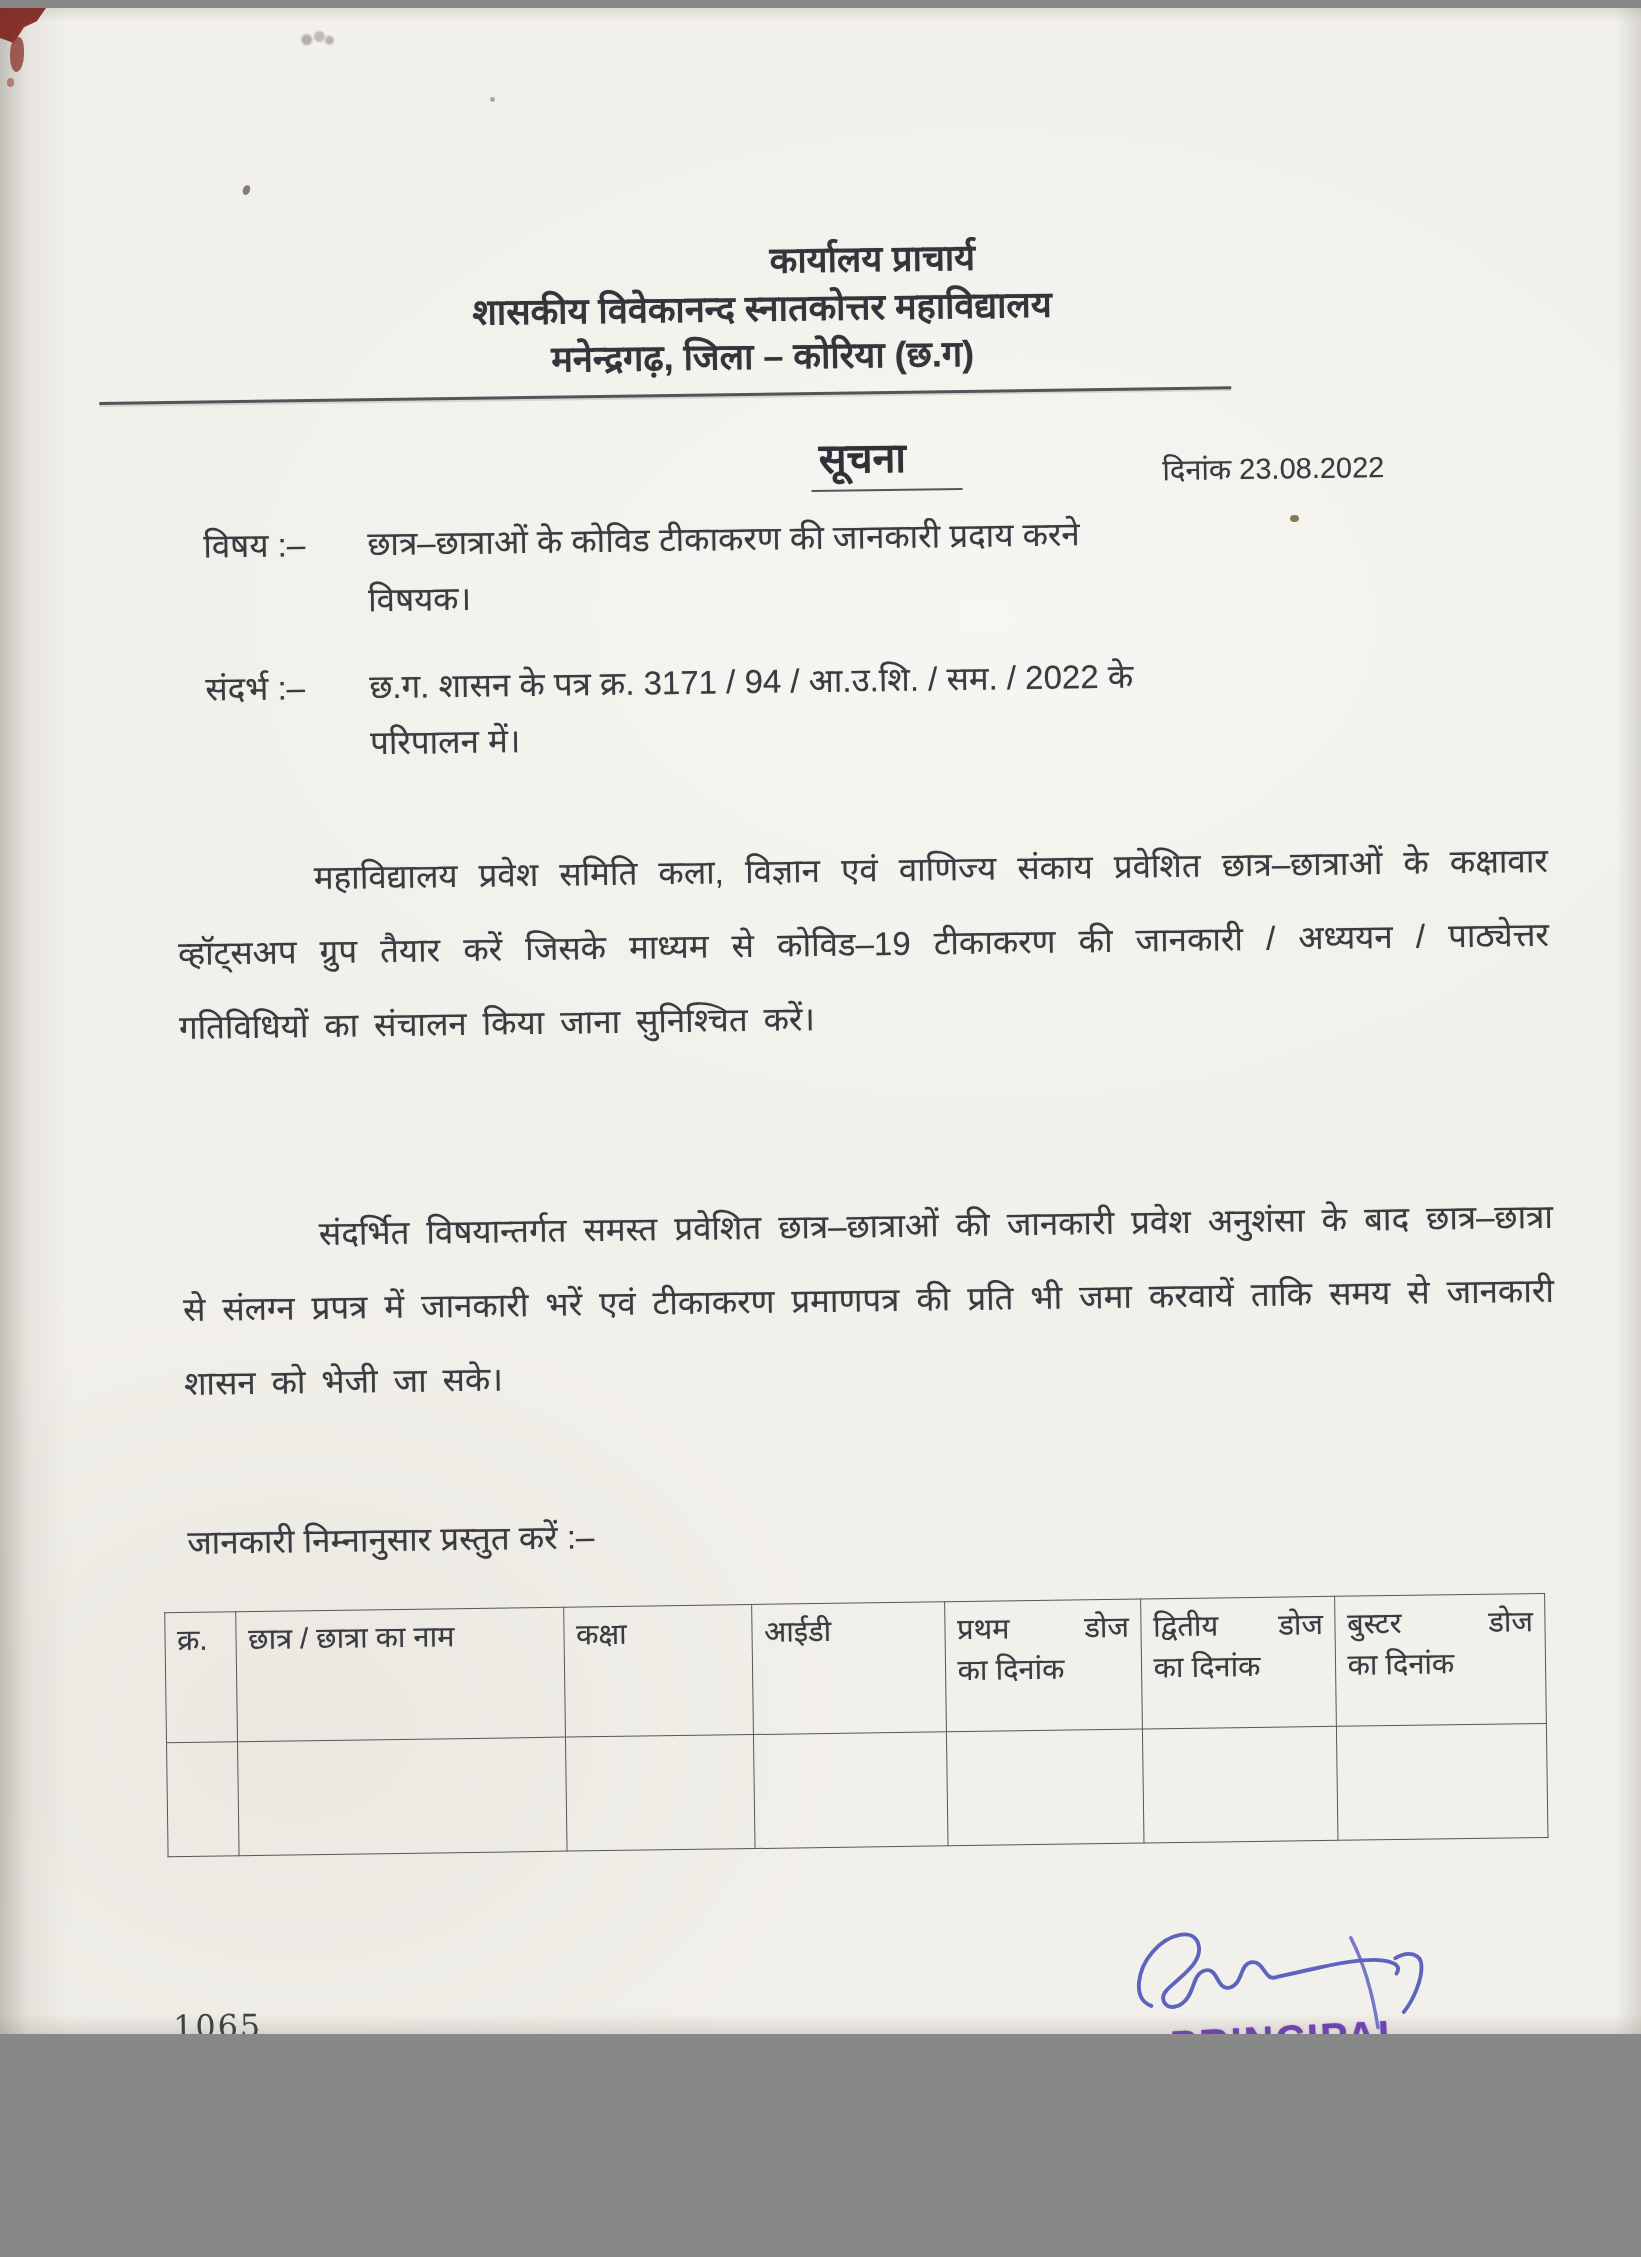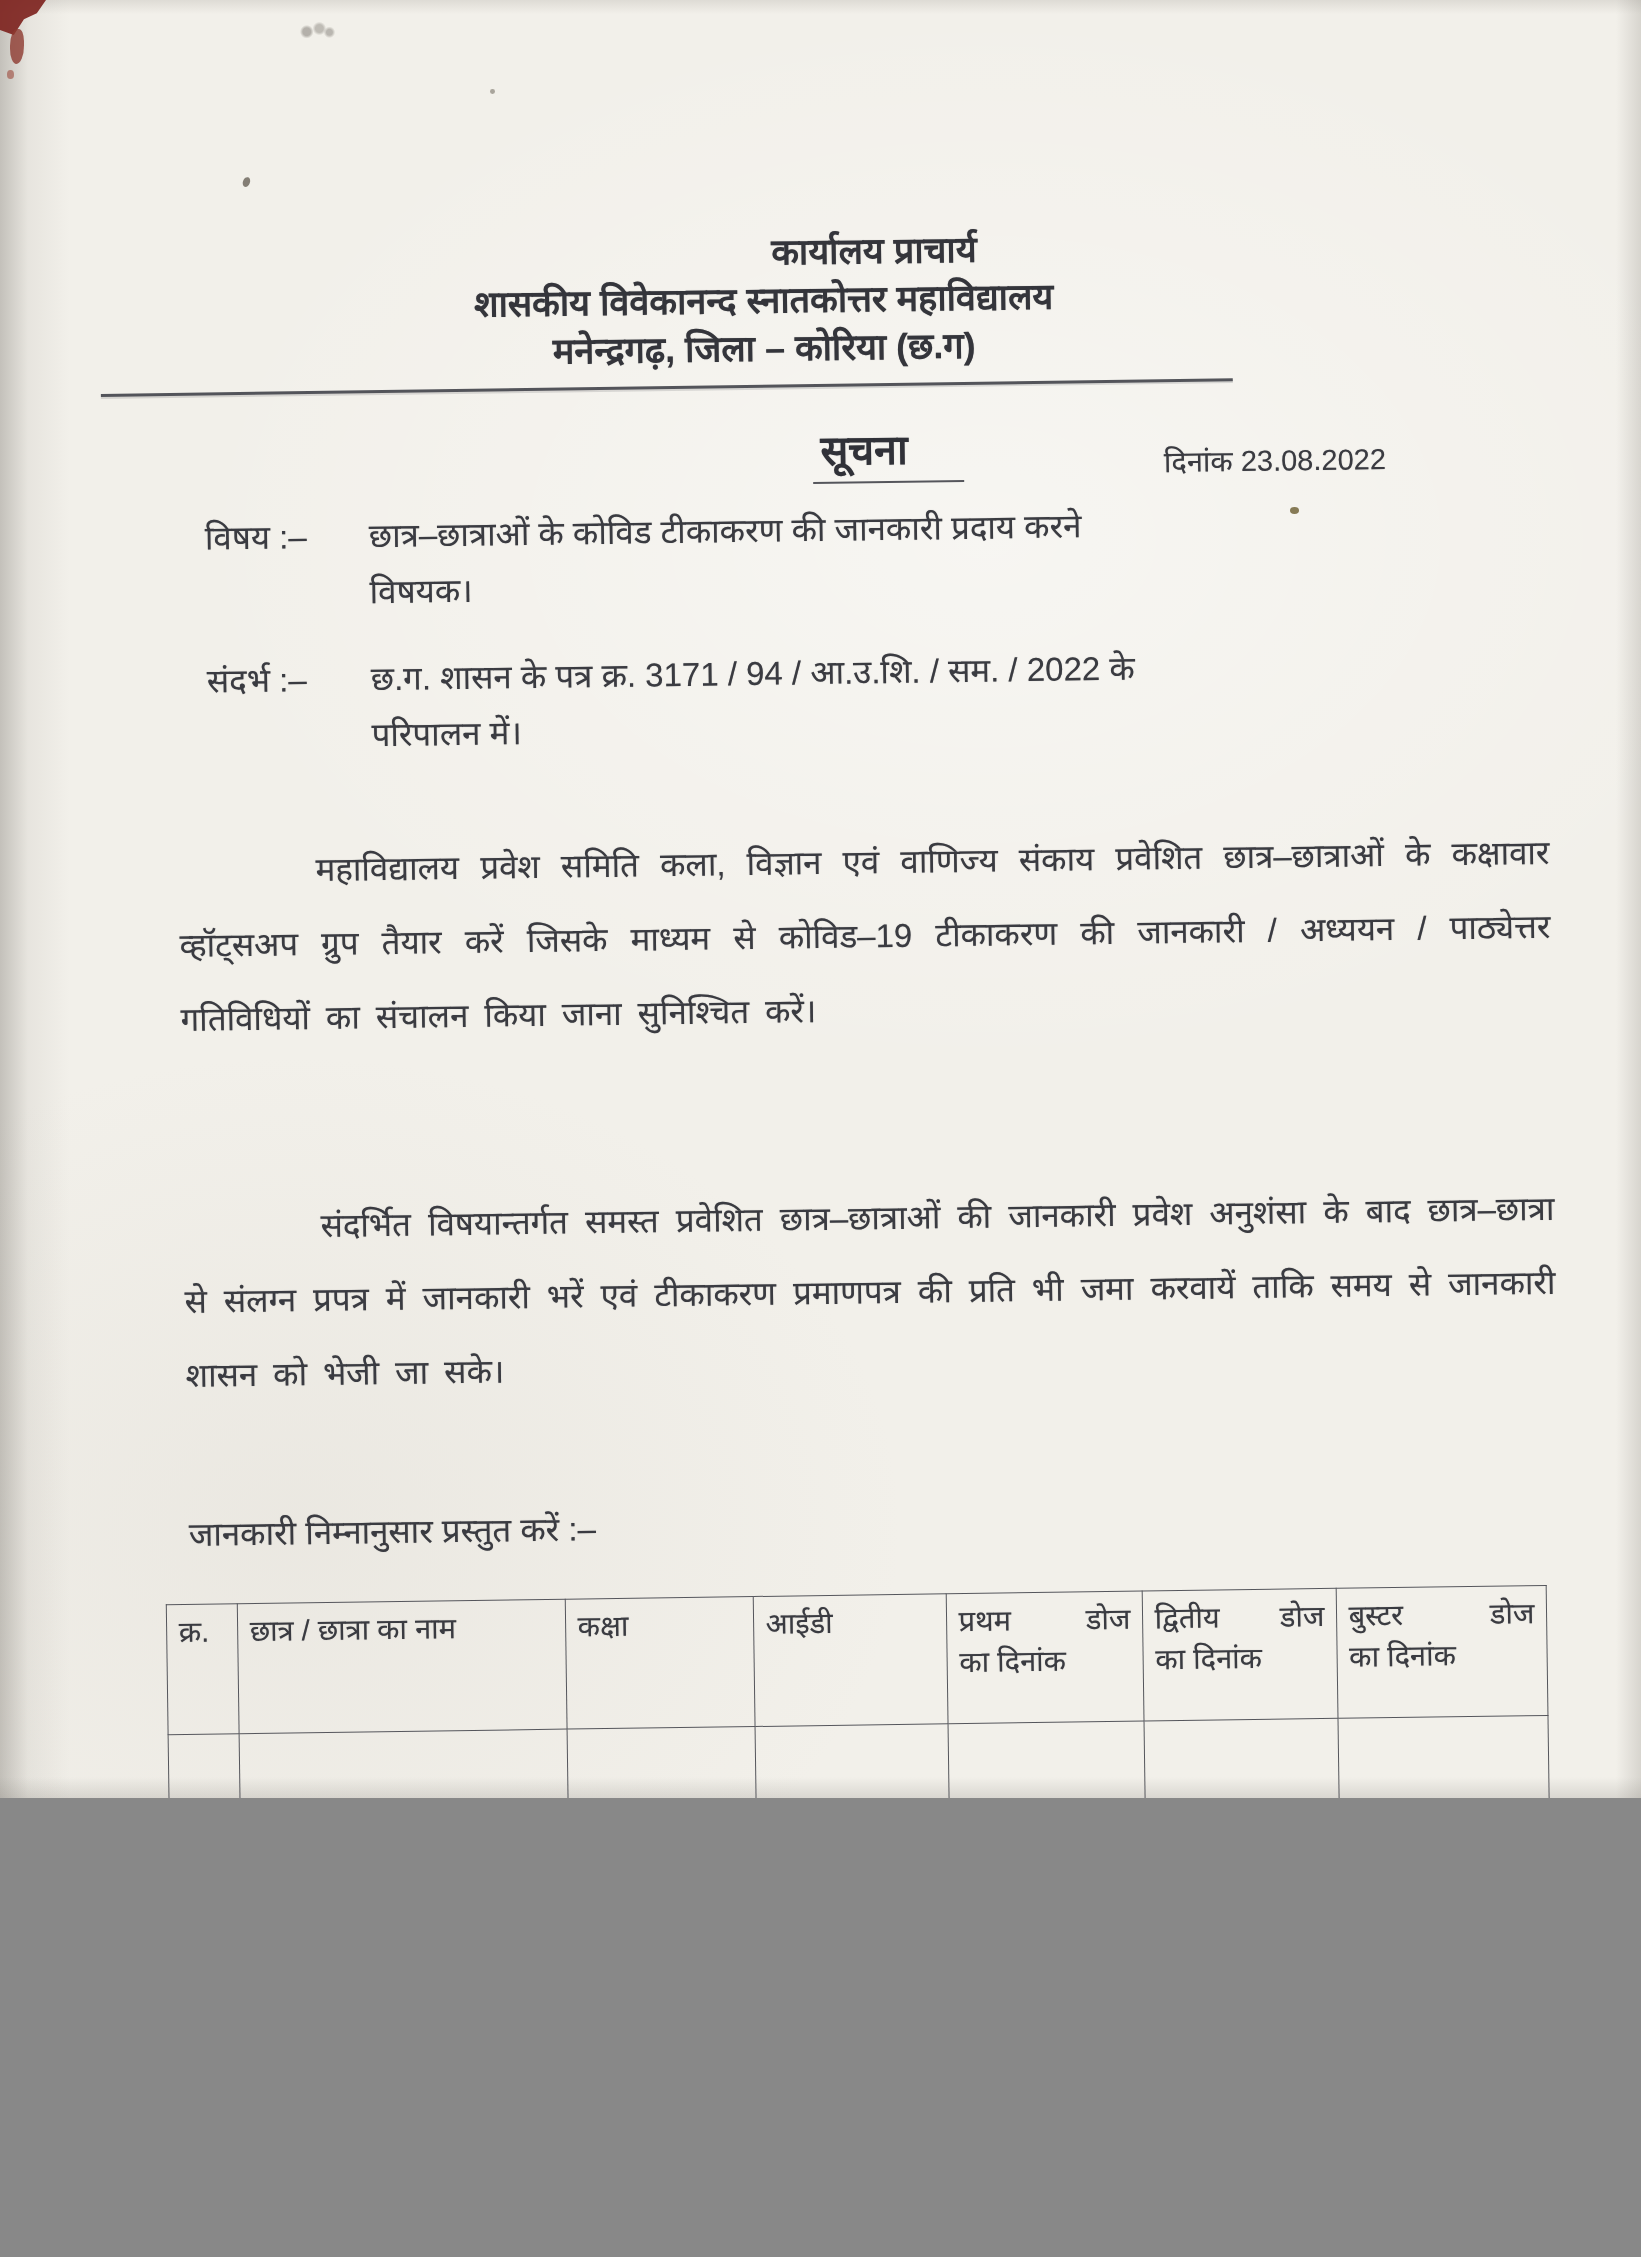--- a/index.html
+++ b/index.html
@@ -1,19 +1,19 @@
 <!DOCTYPE html>
 <html><head>
 <meta charset="utf-8">
 <style>
   html,body{margin:0;padding:0;background:#888;}
   .paper{
     position:relative;
-    width:1641px;height:1798px;
-    margin:0 auto;
+    width:1641px;height:2026px;
+    margin:8px auto;
     overflow:hidden;
     font-family:"Liberation Sans",sans-serif;
     color:#3a3b41;
     background:
       radial-gradient(1159px 772px at 60% 30%, rgba(255,255,255,.38), transparent 70%),
       radial-gradient(869px 676px at 18% 85%, rgba(208,203,194,.22), transparent 70%),
       #f2f0ea;
   }
   
   .edge-left{position:absolute;left:0;top:0;bottom:0;width:70px;

